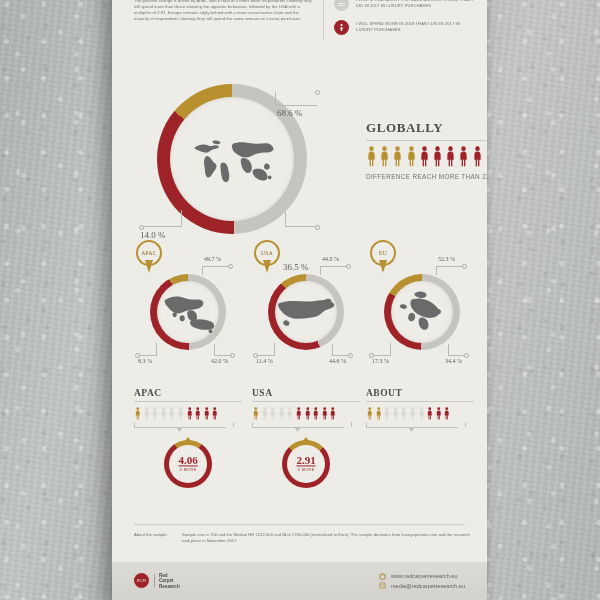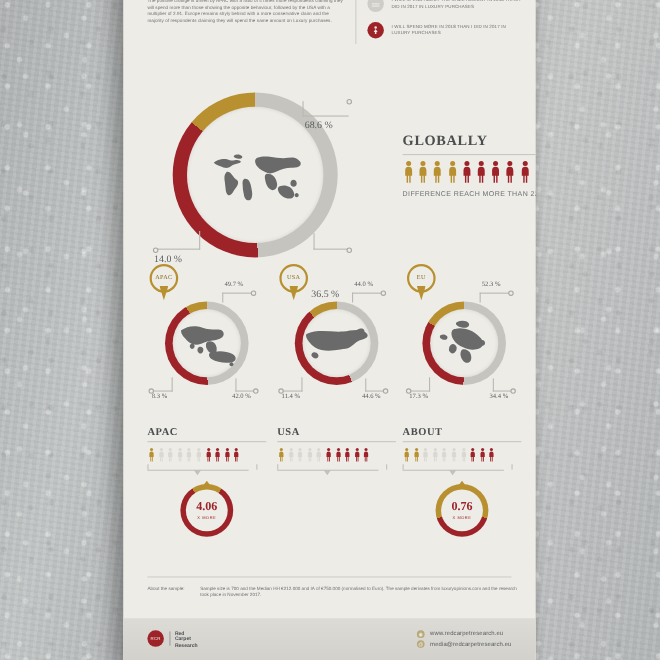--- a/index.html
+++ b/index.html
@@ -95,21 +95,21 @@
   .ratio .rule{height:1px;background:#c9c8c2;margin:3px 0 5px 0;}
   .mini-row{display:flex;gap:1.1px;align-items:flex-end;height:13px;}
   .brace{position:relative;height:9px;margin-top:2px;}
   .brace .bl,.brace .br{position:absolute;top:0;width:1px;height:5px;background:#c2c1ba;}
   .brace .bh{position:absolute;top:4.5px;height:1px;background:#c2c1ba;}
   .brace .arrow{position:absolute;top:5px;width:7px;height:5px;background:#c2c1ba;
                 clip-path:polygon(0 0,100% 0,50% 100%);}
   .ring-wrap{position:relative;margin:9px auto 0 auto;}
   .ring-wrap .hole{position:absolute;border-radius:50%;background:#edece7;}
   .ring-val{position:absolute;left:0;right:0;top:50%;transform:translateY(-52%);text-align:center;}
-  .ring-val .num{font-family:"Liberation Serif",serif;font-size:11px;color:#9e2329;font-weight:bold;line-height:1;}
+  .ring-val .num{font-family:"Liberation Serif",serif;font-size:11px;color:#9e2329;font-weight:bold;line-height:1;text-decoration:underline;}
   .ring-val .cap{font-size:3.6px;color:#9e2329;letter-spacing:.5px;margin-top:1.5px;}
   .crown{position:absolute;left:50%;top:-3px;transform:translateX(-50%);
          width:9px;height:6px;background:#b8902f;clip-path:polygon(50% 0,100% 100%,0 100%);}
 
   
   #sample-rule{position:absolute;left:22px;top:570px;width:331px;height:1px;background:#cfcec8;}
   #sample{position:absolute;left:22px;top:578px;width:340px;display:flex;}
   #sample .k{font-size:4.2px;color:#6f7173;flex:0 0 48px;}
   #sample .v{font-size:4.2px;line-height:6.2px;color:#6f7173;}
   #footbar{position:absolute;left:0;bottom:0;width:375px;height:38px;
@@ -518,20 +518,28 @@
     <path d="M6 6.4c-2.6 0-3.6 1.7-3.6 4.1v5.2h1.5V23h1.5v-7.3h1.2V23h1.5v-7.3h1.5v-5.2c0-2.4-1-4.1-3.6-4.1z" fill="#9e2329"></path>
   </svg>
           </span>
         </div>
     <div class="brace">
       <div class="bl" style="left:0;"></div>
       <div class="br" style="right:8px;"></div>
       <div class="bh" style="left:0;width:92px;"></div>
       <div class="arrow" style="left:42px;"></div>
     </div>
+    <div class="ring-wrap" style="width:48px;height:48px;border-radius:50%;background:conic-gradient(from 0deg, #b8902f 0deg 45deg, #9e2329 45deg 315deg, #b8902f 315deg 360deg);">
+      <div class="crown"></div>
+      <div class="hole" style="left:5px;top:5px;width:38px;height:38px;"></div>
+      <div class="ring-val">
+        <div class="num">2.91</div>
+        <div class="cap">X MORE</div>
+      </div>
+    </div>
   </div>
   <div class="ratio" id="ratio-2" style="left:254px;top:434px;">
     <h3>ABOUT</h3>
     <div class="rule"></div>
     <div class="mini-row">
           <span class="person">
             <svg width="7.5" height="13" viewBox="0 0 12 24">
     <circle cx="6" cy="3" r="2.6" fill="#b8902f"></circle>
     <path d="M6 6.4c-2.6 0-3.6 1.7-3.6 4.1v5.2h1.5V23h1.5v-7.3h1.2V23h1.5v-7.3h1.5v-5.2c0-2.4-1-4.1-3.6-4.1z" fill="#b8902f"></path>
   </svg>
@@ -589,28 +597,20 @@
     <circle cx="6" cy="3" r="2.6" fill="#9e2329"></circle>
     <path d="M6 6.4c-2.6 0-3.6 1.7-3.6 4.1v5.2h1.5V23h1.5v-7.3h1.2V23h1.5v-7.3h1.5v-5.2c0-2.4-1-4.1-3.6-4.1z" fill="#9e2329"></path>
   </svg>
           </span>
         </div>
     <div class="brace">
       <div class="bl" style="left:0;"></div>
       <div class="br" style="right:8px;"></div>
       <div class="bh" style="left:0;width:92px;"></div>
       <div class="arrow" style="left:42px;"></div>
-    </div>
-    <div class="ring-wrap" style="width:48px;height:48px;border-radius:50%;background:conic-gradient(from 0deg, #b8902f 0deg 108deg, #9e2329 108deg 252deg, #b8902f 252deg 360deg);">
-      <div class="crown"></div>
-      <div class="hole" style="left:5px;top:5px;width:38px;height:38px;"></div>
-      <div class="ring-val">
-        <div class="num">0.76</div>
-        <div class="cap">X MORE</div>
-      </div>
     </div>
   </div>
 
   <div id="sample-rule"></div>
   <div id="sample">
     <div class="k">About the sample:</div>
     <div class="v">Sample size is 700 and the Median HH €212.000 and IA of €750.000 (normalised to Euro). The sample derivates from luxuryopinions.com and the research took place in November 2017.</div>
   </div>
 
   <div id="footbar">

